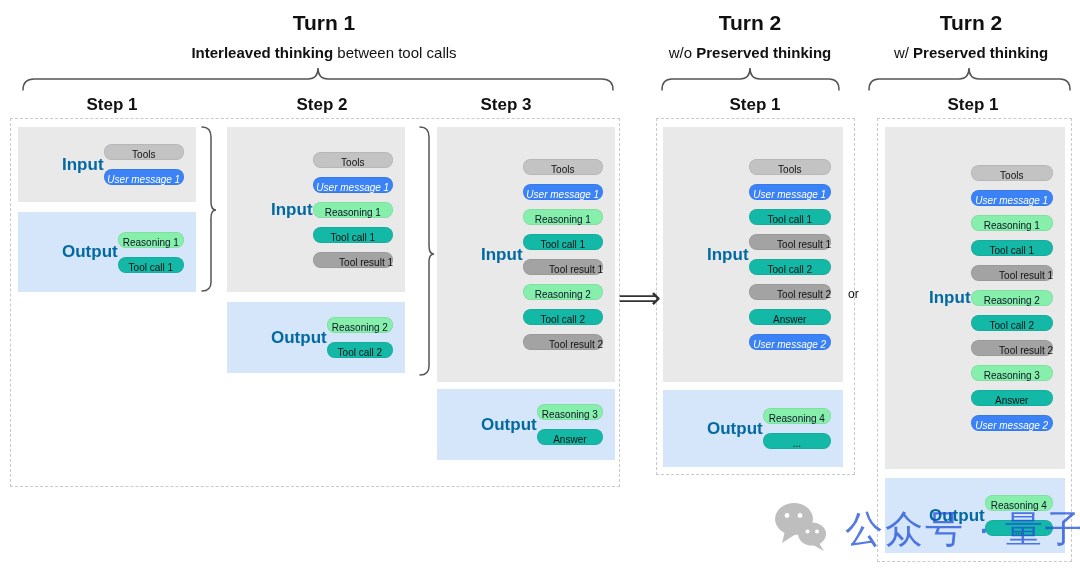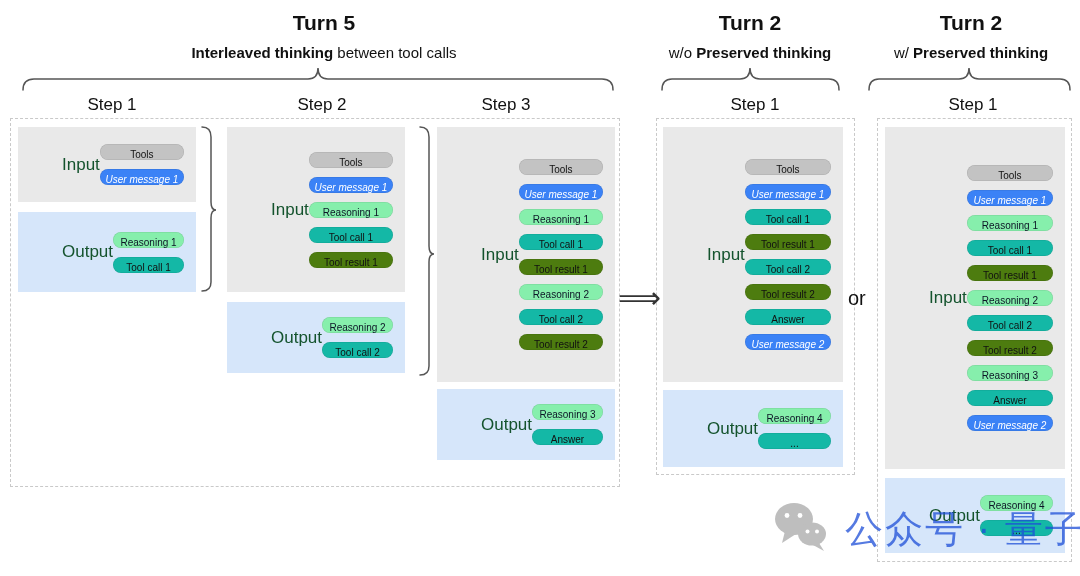--- a/index.html
+++ b/index.html
@@ -6,47 +6,47 @@
   body{
     width:1080px;height:576px;position:relative;overflow:hidden;
     background:#ffffff;font-family:"Liberation Sans",sans-serif;color:#111;
   }
   .turn-title{position:absolute;top:11px;transform:translateX(-50%);
     font-size:21px;font-weight:bold;white-space:nowrap;}
   .turn-subtitle{position:absolute;top:44px;transform:translateX(-50%);
     font-size:15px;white-space:nowrap;}
   .turn-subtitle b{font-weight:bold;}
   .step-label{position:absolute;top:95px;transform:translateX(-50%);
-    font-size:17px;font-weight:normal;white-space:nowrap;}
+    font-size:17px;font-weight:bold;white-space:nowrap;}
   .dashed{position:absolute;border:1px dashed #c9c9c9;background:transparent;}
   .box{position:absolute;display:flex;align-items:center;}
   .box.input{background:#e9e9e9;}
   .box.output{background:#d6e6fa;}
-  .boxlabel{flex:1;text-align:center;font-weight:normal;font-size:17px;color:#14532d;margin-left:44px;}
+  .boxlabel{flex:1;text-align:center;font-weight:bold;font-size:17px;color:#0369a1;margin-left:44px;}
   .pills{width:107px;margin-right:12px;display:flex;flex-direction:column;gap:9px;}
   .pill{height:16px;line-height:21px;border-radius:10.5px;text-align:center;
     font-size:10px;box-shadow:inset 0 0 0 0.5px rgba(0,0,0,0.12);}
   .pill.tools{background:#c3c3c3;color:#111;}
   .pill.user{background:#3b82f6;color:#ffffff;font-style:italic;}
-  .pill.result{background:#4d7c0f;color:#111;}
+  .pill.result{background:#a3a3a3;color:#111;text-align:right;}
   .pill.reasoning{background:#86efac;color:#0c1526;}
   .pill.toolcall{background:#14b8a6;color:#111;}
   .brace{position:absolute;}
   .brace path{fill:none;stroke:#555;stroke-width:1.5;stroke-linecap:round;}
   .arrow{position:absolute;left:618px;top:280px;font-size:30px;color:#333;
     font-family:"DejaVu Sans",sans-serif;}
-  .or{position:absolute;left:848px;top:287px;font-size:20px;color:#111;}
+  .or{position:absolute;left:848px;top:287px;font-size:12px;color:#111;}
   .watermark-text{position:absolute;left:832px;top:504px;font-size:38px;
     color:#1d4ed8;opacity:0.75;letter-spacing:2px;white-space:nowrap;z-index:10;margin-left:13px;}
   .wechat{position:absolute;left:773px;top:501px;opacity:0.7;z-index:10;}
 </style>
 </head>
 <body>
 
-<div class="turn-title" style="left:324px">Turn 5</div>
+<div class="turn-title" style="left:324px">Turn 1</div>
 <div class="turn-subtitle" style="left:324px"><span></span><b>Interleaved thinking</b><span> between tool calls</span></div>
 
 <div class="turn-title" style="left:750px">Turn 2</div>
 <div class="turn-subtitle" style="left:750px"><span>w/o </span><b>Preserved thinking</b><span></span></div>
 
 <div class="turn-title" style="left:971px">Turn 2</div>
 <div class="turn-subtitle" style="left:971px"><span>w/ </span><b>Preserved thinking</b><span></span></div>
 
 <svg class="brace" style="left:22px;top:67px" width="592" height="24">
   <path d="M1,23 Q1,12 12,12 L286,12 Q296,12 296,1 Q296,12 306,12 L580,12 Q591,12 591,23"></path>

